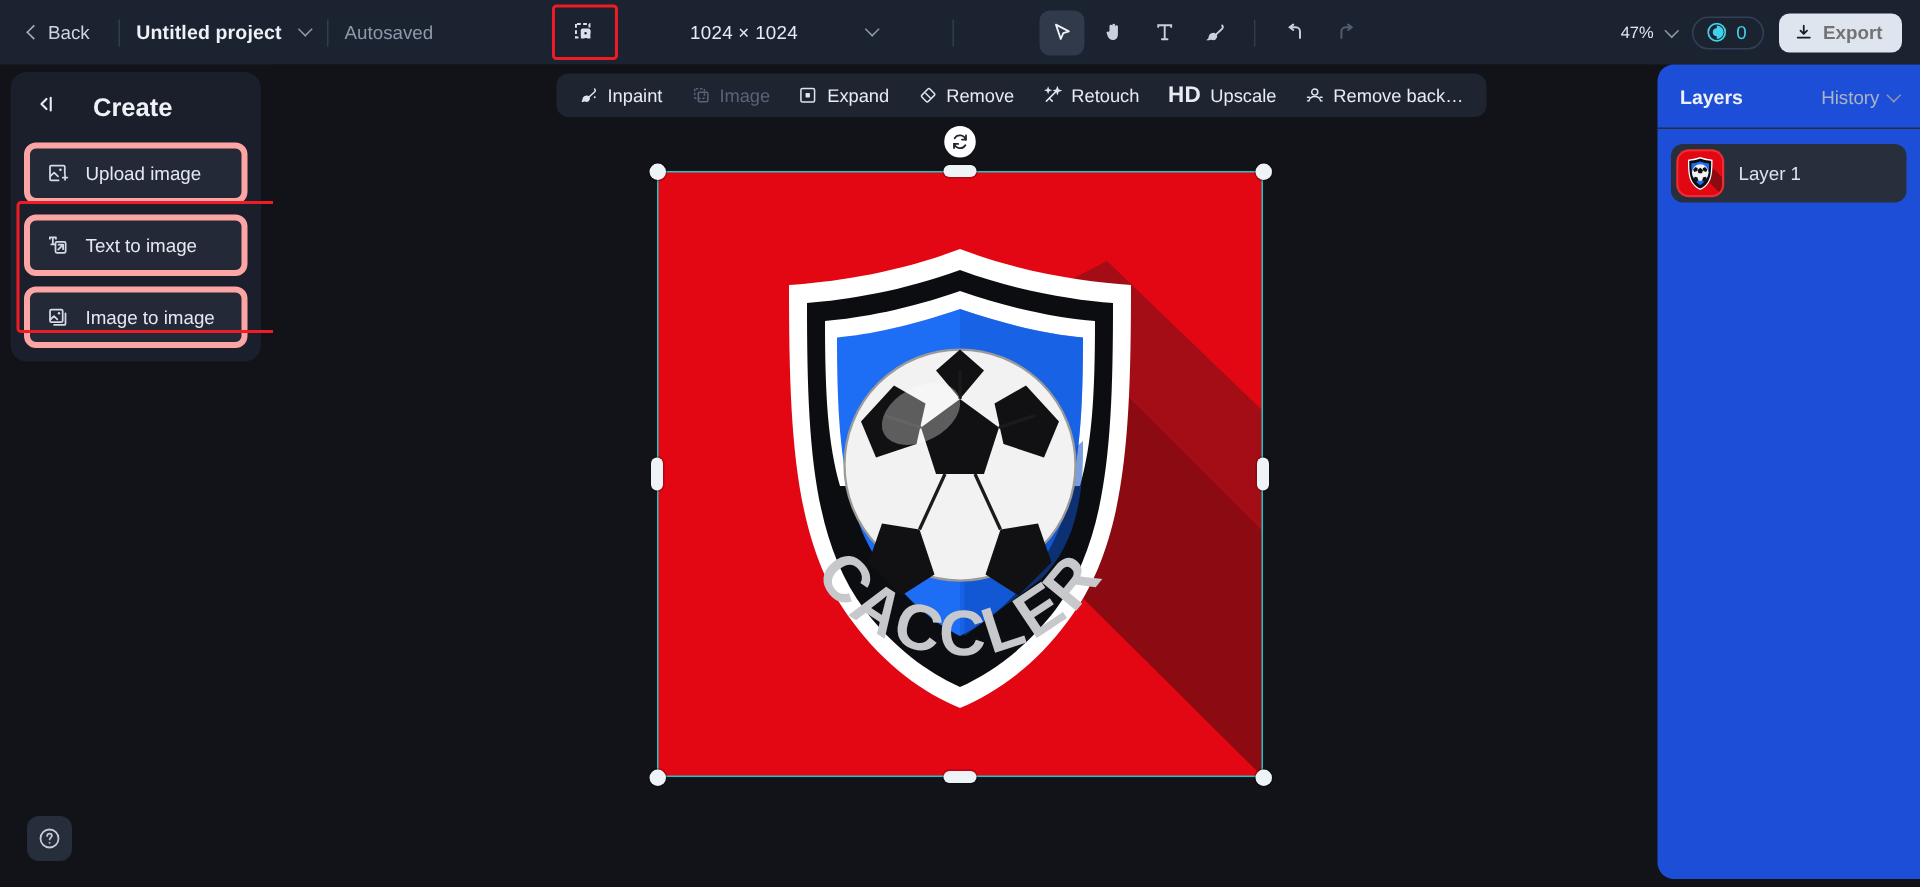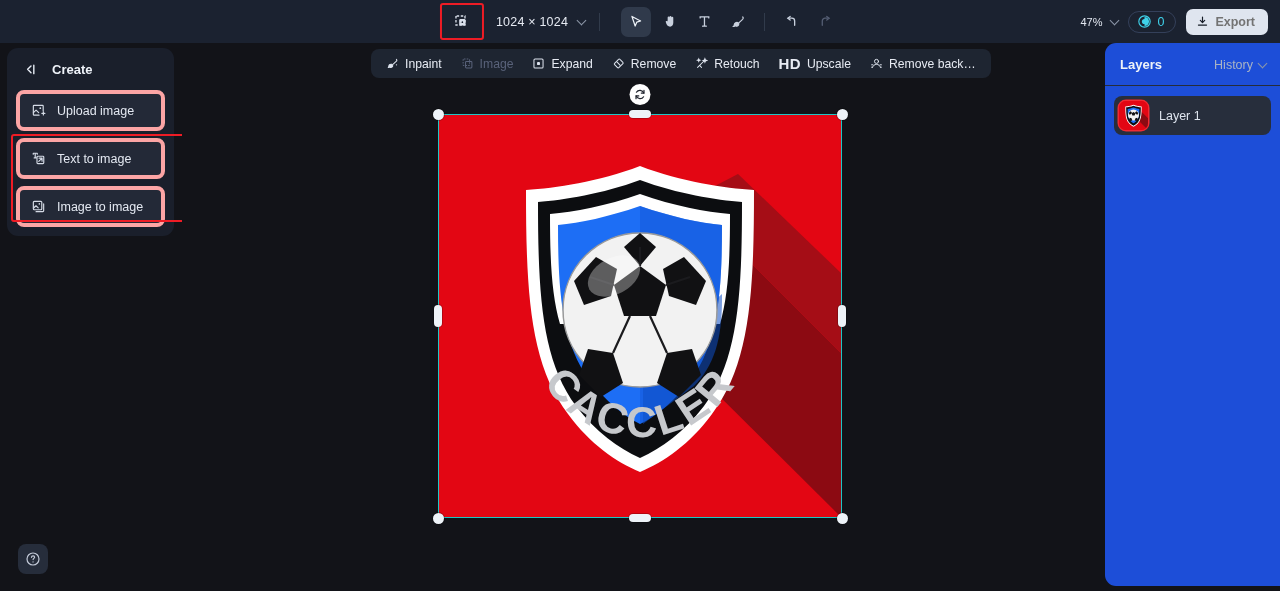--- a/index.html
+++ b/index.html
@@ -22,21 +22,21 @@
   .back-btn {
     display: flex; align-items: center; gap: 6px;
     color: #cfd5e0; font-size: 12.5px; padding: 5px 8px 5px 4px; border-radius: 6px;
   }
   .chev-left { width: 7px; height: 7px; border-left: 1.6px solid #aab3c2; border-bottom: 1.6px solid #aab3c2; transform: rotate(45deg); margin-left: 2px; }
   .vdiv { width: 1px; height: 18px; background: #333c4d; margin: 0 11px; }
   .proj-name { color: #eef2f8; font-size: 13px; font-weight: bold; letter-spacing: .1px; }
   .chev-dn { width: 7px; height: 7px; border-right: 1.5px solid #8d97a8; border-bottom: 1.5px solid #8d97a8; transform: rotate(45deg); margin-bottom: 3px; }
   .autosaved { color: #8e99ab; font-size: 12.5px; }
 
-  .tb-center { position: absolute; left: 50%; transform: translateX(-50%); display: flex; align-items: center; }
+  .tb-center { position: absolute; left: 50%; transform: translateX(-50%); display: flex; align-items: center; gap: 36px; }
   .crop-hl {
     border: 2px solid #ee1c25; border-radius: 3px; padding: 2px 4px;
     display: flex; align-items: center; justify-content: center; height: 37px; width: 44px;
   }
   .icon-btn {
     width: 30px; height: 30px; border-radius: 7px;
     display: flex; align-items: center; justify-content: center;
   }
   .icon-btn.active { background: #303a4b; }
   .size-label { color: #e6eaf2; font-size: 12.5px; margin-left: 12px; letter-spacing:.2px; }
@@ -54,22 +54,22 @@
     background: #dfe5ef; color: #737373; font-size: 12.5px; font-weight: bold;
     padding: 6px 13px 6px 10px; border-radius: 7px;
   }
 
   
   .create-panel {
     position: absolute; left: 7px; top: 48px; width: 167px;
     background: #1a1f2b; border-radius: 11px; padding: 0 0 9px 0;
   }
   .cp-head {
-    display: flex; align-items: flex-start; gap: 15px;
-    padding: 14px 14px 13px 15px; color: #eef2f8; font-size: 13px; font-weight: bold;
+    display: flex; align-items: flex-start; gap: 25px;
+    padding: 14px 14px 13px 15px; color: #eef2f8; font-size: 17px; font-weight: bold;
   }
   .cp-items { display: flex; flex-direction: column; gap: 7px; padding: 0 9px; }
   .cp-item {
     display: flex; align-items: center; gap: 11px;
     background: #232937; border: 4px solid #fca5a5; border-radius: 8px;
     padding: 9px 11px; color: #e3e8f1; font-size: 12.5px;
   }
   .cp-hl-box {
     position: absolute; left: 4px; top: 86px; width: 175px; height: 88px;
     border: 2px solid #ee1c25; border-radius: 3px; pointer-events: none;
@@ -140,20 +140,33 @@
   }
   svg { display: block; }
 </style>
 </head>
 <body>
 
 <div class="app">
 
   <div class="topbar">
 
+    <div class="tb-left">
+      <div class="back-btn">
+        <span class="chev-left"></span>
+        <span>Back</span>
+      </div>
+      <div class="vdiv"></div>
+      <div class="proj-name">Untitled project</div>
+      <div style="margin-left:12px">
+        <span class="chev-dn" style="display:inline-block"></span>
+      </div>
+      <div class="vdiv"></div>
+      <div class="autosaved">Autosaved</div>
+    </div>
 
     <div class="tb-center">
       <div class="crop-hl">
         <div class="icon-btn">
           <svg width="16" height="16" viewBox="0 0 16 16" fill="none" stroke="#dbe1ec" stroke-width="1.3">
             <path d="M2 2 L2 11 L11 11 L11 2 Z" stroke-dasharray="2.5 1.6"></path>
             <rect x="5.2" y="5" width="6.4" height="6.4" rx="1.4" fill="#dbe1ec" stroke="none"></rect>
             <circle cx="8.4" cy="8.2" r="1.5" fill="#1b2230"></circle>
           </svg>
         </div>

